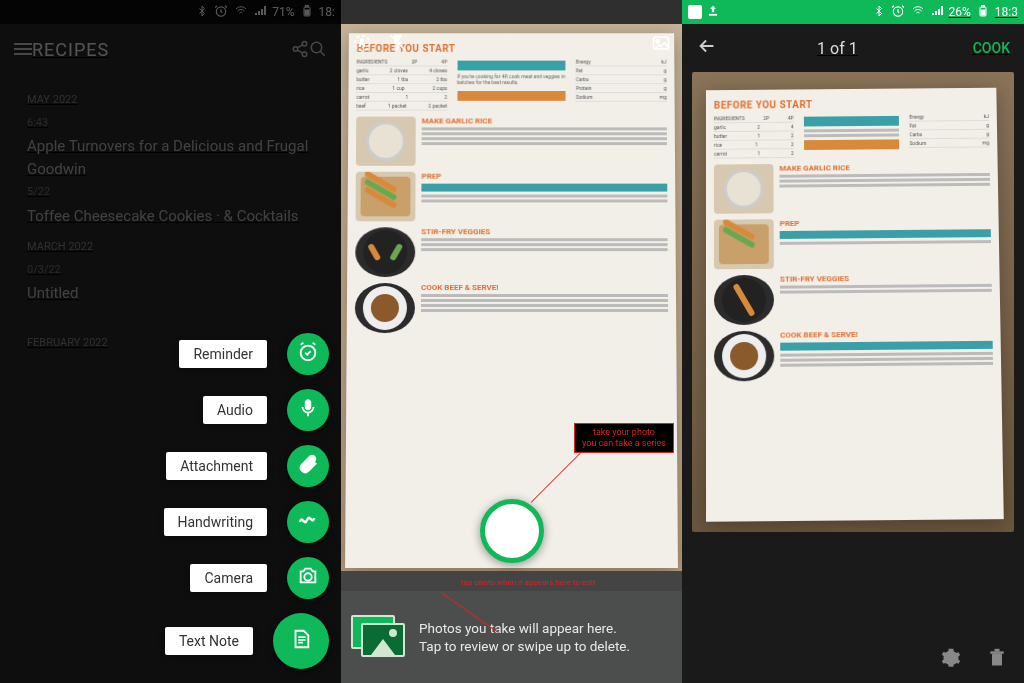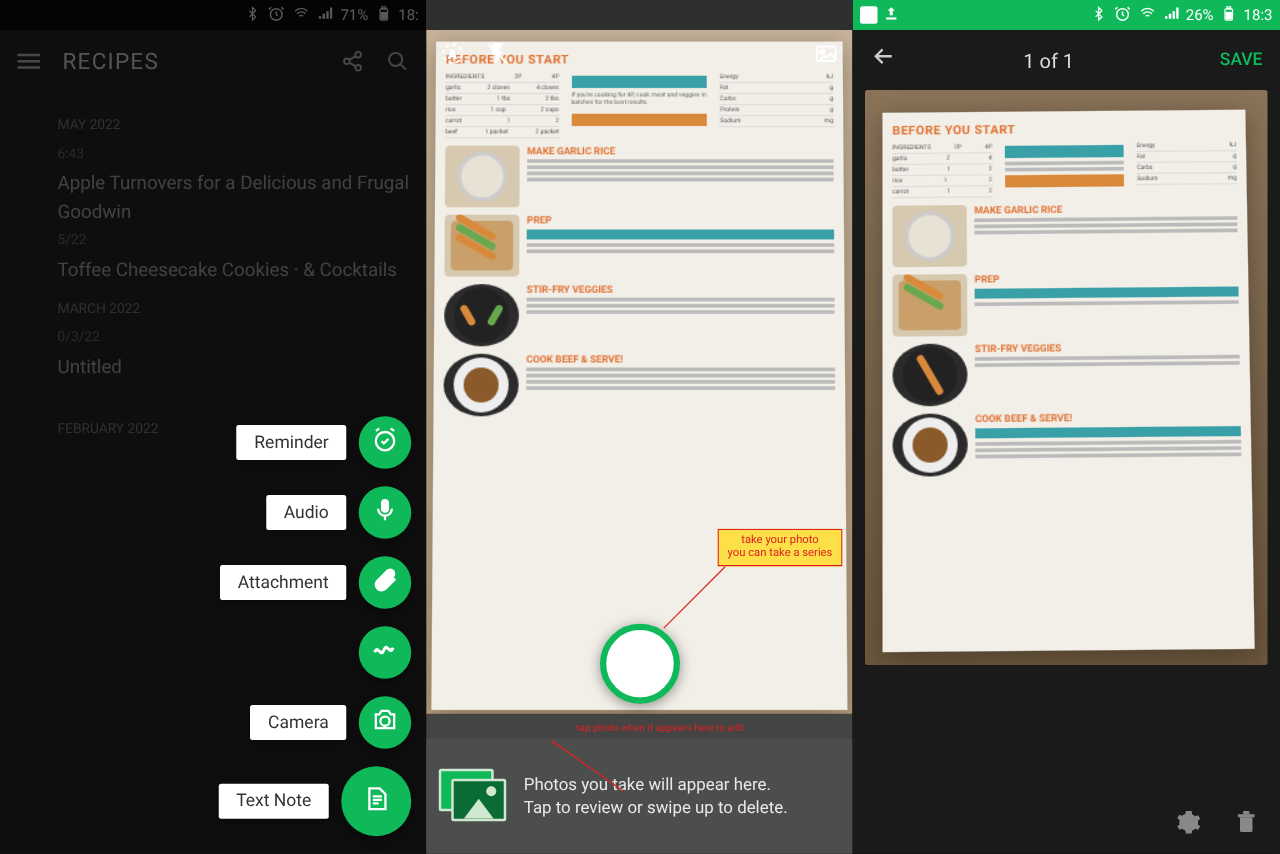--- a/index.html
+++ b/index.html
@@ -8,20 +8,21 @@
     height: 683px;
     display: flex;
     font-family: Roboto, -apple-system, sans-serif;
     background: #000;
     overflow: hidden;
   }
   .panel {
     height: 683px;
     position: relative;
     overflow: hidden;
+    text-decoration: underline;
   }
   .panel1 { width: 341px; background: #2a2a2a; }
   .panel2 { width: 341px; background: #444; }
   .panel3 { width: 342px; background: #1a1a1a; }
 
   
   .statusbar {
     height: 24px;
     display: flex;
     align-items: center;
@@ -36,38 +37,38 @@
   .statusbar .left-spacer { flex: 1; display:flex; align-items:center; gap:4px; }
   .ever-bar-icon { width:14px; height:14px; background:#fff; border-radius:2px; display:inline-block; }
   .si { display:inline-block; }
 
   
   .dim-overlay {
     position: absolute; inset: 0; background: rgba(0,0,0,0.65);
     pointer-events: none;
   }
   .topbar1 {
-    height: 50px; display:flex; align-items:center; gap:18px; padding: 0 14px;
+    height: 50px; display:flex; align-items:center; padding: 0 14px;
     color:#eee;
   }
   .topbar1 .title { font-size:18px; letter-spacing:1px; flex:1; }
   .hamb { display:flex; flex-direction:column; gap:3px; }
   .hamb span { width:18px; height:2px; background:#ccc; display:block; }
   .topicon { width:18px; height:18px; display:flex; align-items:center; justify-content:center; color:#ddd; }
-  .content1 { color:#999; padding: 6px 10px; font-size:13px; line-height:1.5; position:relative;margin-left:36px; }
+  .content1 { color:#999; padding: 6px 27px; font-size:13px; line-height:1.5; position:relative; }
   .month { font-size:11px; color:#888; margin: 12px 0 6px; text-transform:uppercase; }
   .timemark { font-size:11px; color:#777; margin-bottom:4px; }
   .note-title { color:#bbb; font-size:15px; margin-bottom:4px; }
   .note-body { color:#7a7a7a; font-size:12px; margin-bottom:14px; }
 
   .fab-stack {
     position:absolute; right:12px; bottom:14px; z-index:5;
     display:flex; flex-direction:column; align-items:flex-end; gap:14px;
   }
-  .fab-row { display:flex; align-items:center; gap:10px; }
+  .fab-row { display:flex; align-items:center; gap:20px; }
   .fab-label {
     background:#fff; color:#333; font-size:14px; padding:6px 14px; border-radius:2px;
     box-shadow:0 2px 6px rgba(0,0,0,0.3);
   }
   .fab-btn {
     width:42px; height:42px; border-radius:50%; background:#0fb95a;
     display:flex; align-items:center; justify-content:center; color:#fff;
     box-shadow:0 3px 8px rgba(0,0,0,0.4);
   }
   .fab-btn.main { width:56px; height:56px; }
@@ -101,21 +102,21 @@
   .paper .lines span { display:block; height:3px; background:#bbb; margin:2px 0; }
   .paper .cols { display:flex; gap:10px; }
   .paper .minitable { flex:1; font-size:5px; }
   .paper .minitable div { display:flex; justify-content:space-between; border-bottom:1px solid #ddd; padding:1px 0;}
   .shutter {
     position:absolute; left:50%; bottom:120px; transform:translateX(-50%);
     width:64px; height:64px; border-radius:50%; background:#fff; border:5px solid #0fb95a;
     box-shadow:0 2px 10px rgba(0,0,0,0.4); z-index:5;
   }
   .callout {
-    position:absolute; background:#fde047; border:1px solid #d22; color:#d22;
+    position:absolute; background:#000000; border:1px solid #d22; color:#d22;
     font-size:9px; padding:3px 5px; z-index:6; line-height:1.2;
   }
   .callout.c1 { right:8px; bottom:230px; width:100px; text-align:center; }
   .callout-line {
     position:absolute; background:#d22; height:1px; transform-origin:left center; z-index:5;
   }
   .tap-annot { position:absolute; left:120px; bottom:96px; color:#d22; font-size:8px; z-index:6;text-align:right; }
   .photo-tray {
     position:absolute; left:0; right:0; bottom:0; height:92px;
     background:#4b4e4c; display:flex; align-items:center; padding:8px 10px; gap:12px; z-index:4;
@@ -263,20 +264,21 @@
       <div class="fab-label">Attachment</div>
       <div class="fab-btn">
           <span class="fab-icon">
         <svg viewBox="0 0 24 24" fill="none" stroke="#fff" stroke-width="2">
               <path d="M21 11l-9 9a5 5 0 01-7-7l9-9a3.5 3.5 0 015 5l-9 9a2 2 0 01-3-3l8-8"></path>
             </svg>
       </span>
         </div>
     </div>
     <div class="fab-row">
+      <div class="fab-label">Handwriting</div>
       <div class="fab-btn">
           <span class="fab-icon">
         <svg viewBox="0 0 24 24" fill="none" stroke="#fff" stroke-width="2.5">
               <path d="M3 14c3-8 5 6 8-2s5 6 8-2"></path>
             </svg>
       </span>
         </div>
     </div>
     <div class="fab-row">
       <div class="fab-label">Camera</div>
@@ -531,21 +533,21 @@
     <span>18:3</span>
   </div>
 
   <div class="topbar3">
     <div class="back">
       <svg width="22" height="22" viewBox="0 0 24 24" fill="none" stroke="#ccc" stroke-width="2">
           <path d="M19 12H5M11 6l-6 6 6 6"></path>
         </svg>
     </div>
     <div class="counter">1 of 1</div>
-    <div class="save">SAVE</div>
+    <div class="save">COOK</div>
   </div>
 
   <div class="preview-area">
     <div class="paper">
       <div class="hdr">BEFORE YOU START</div>
       <div class="cols">
         <div class="minitable">
           <div>
               <span>INGREDIENTS</span>
               <span>2P</span>

